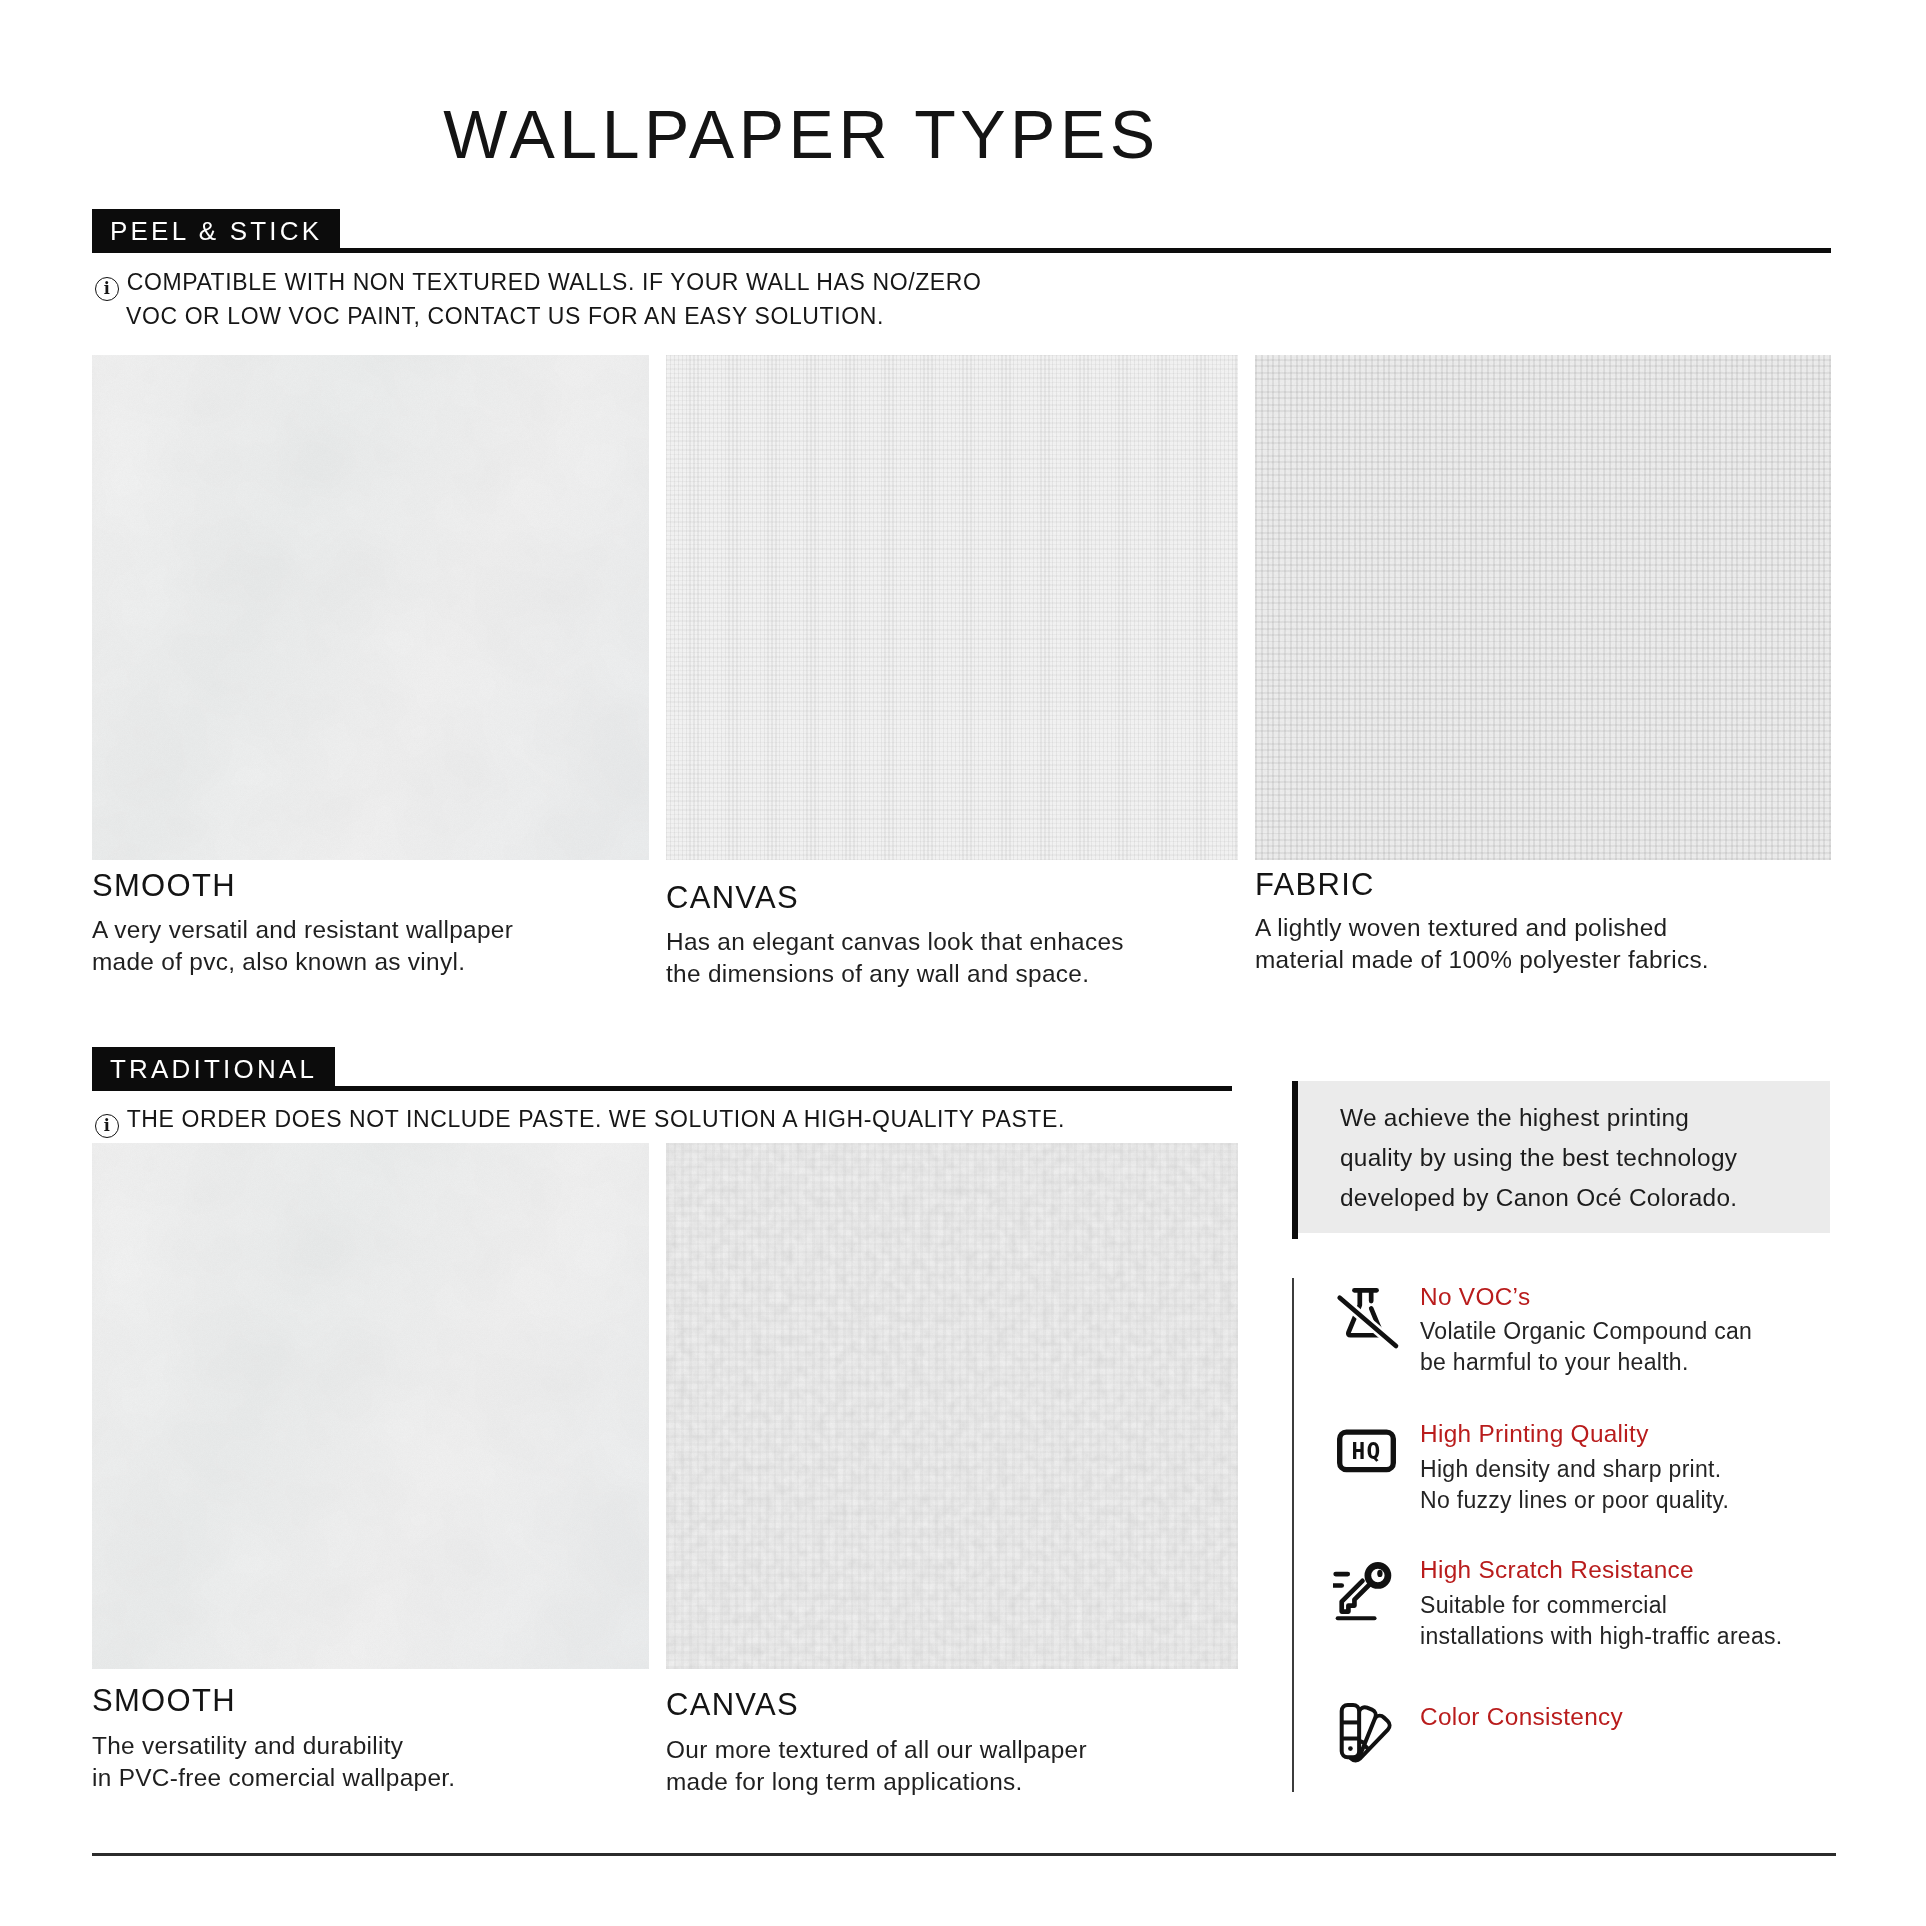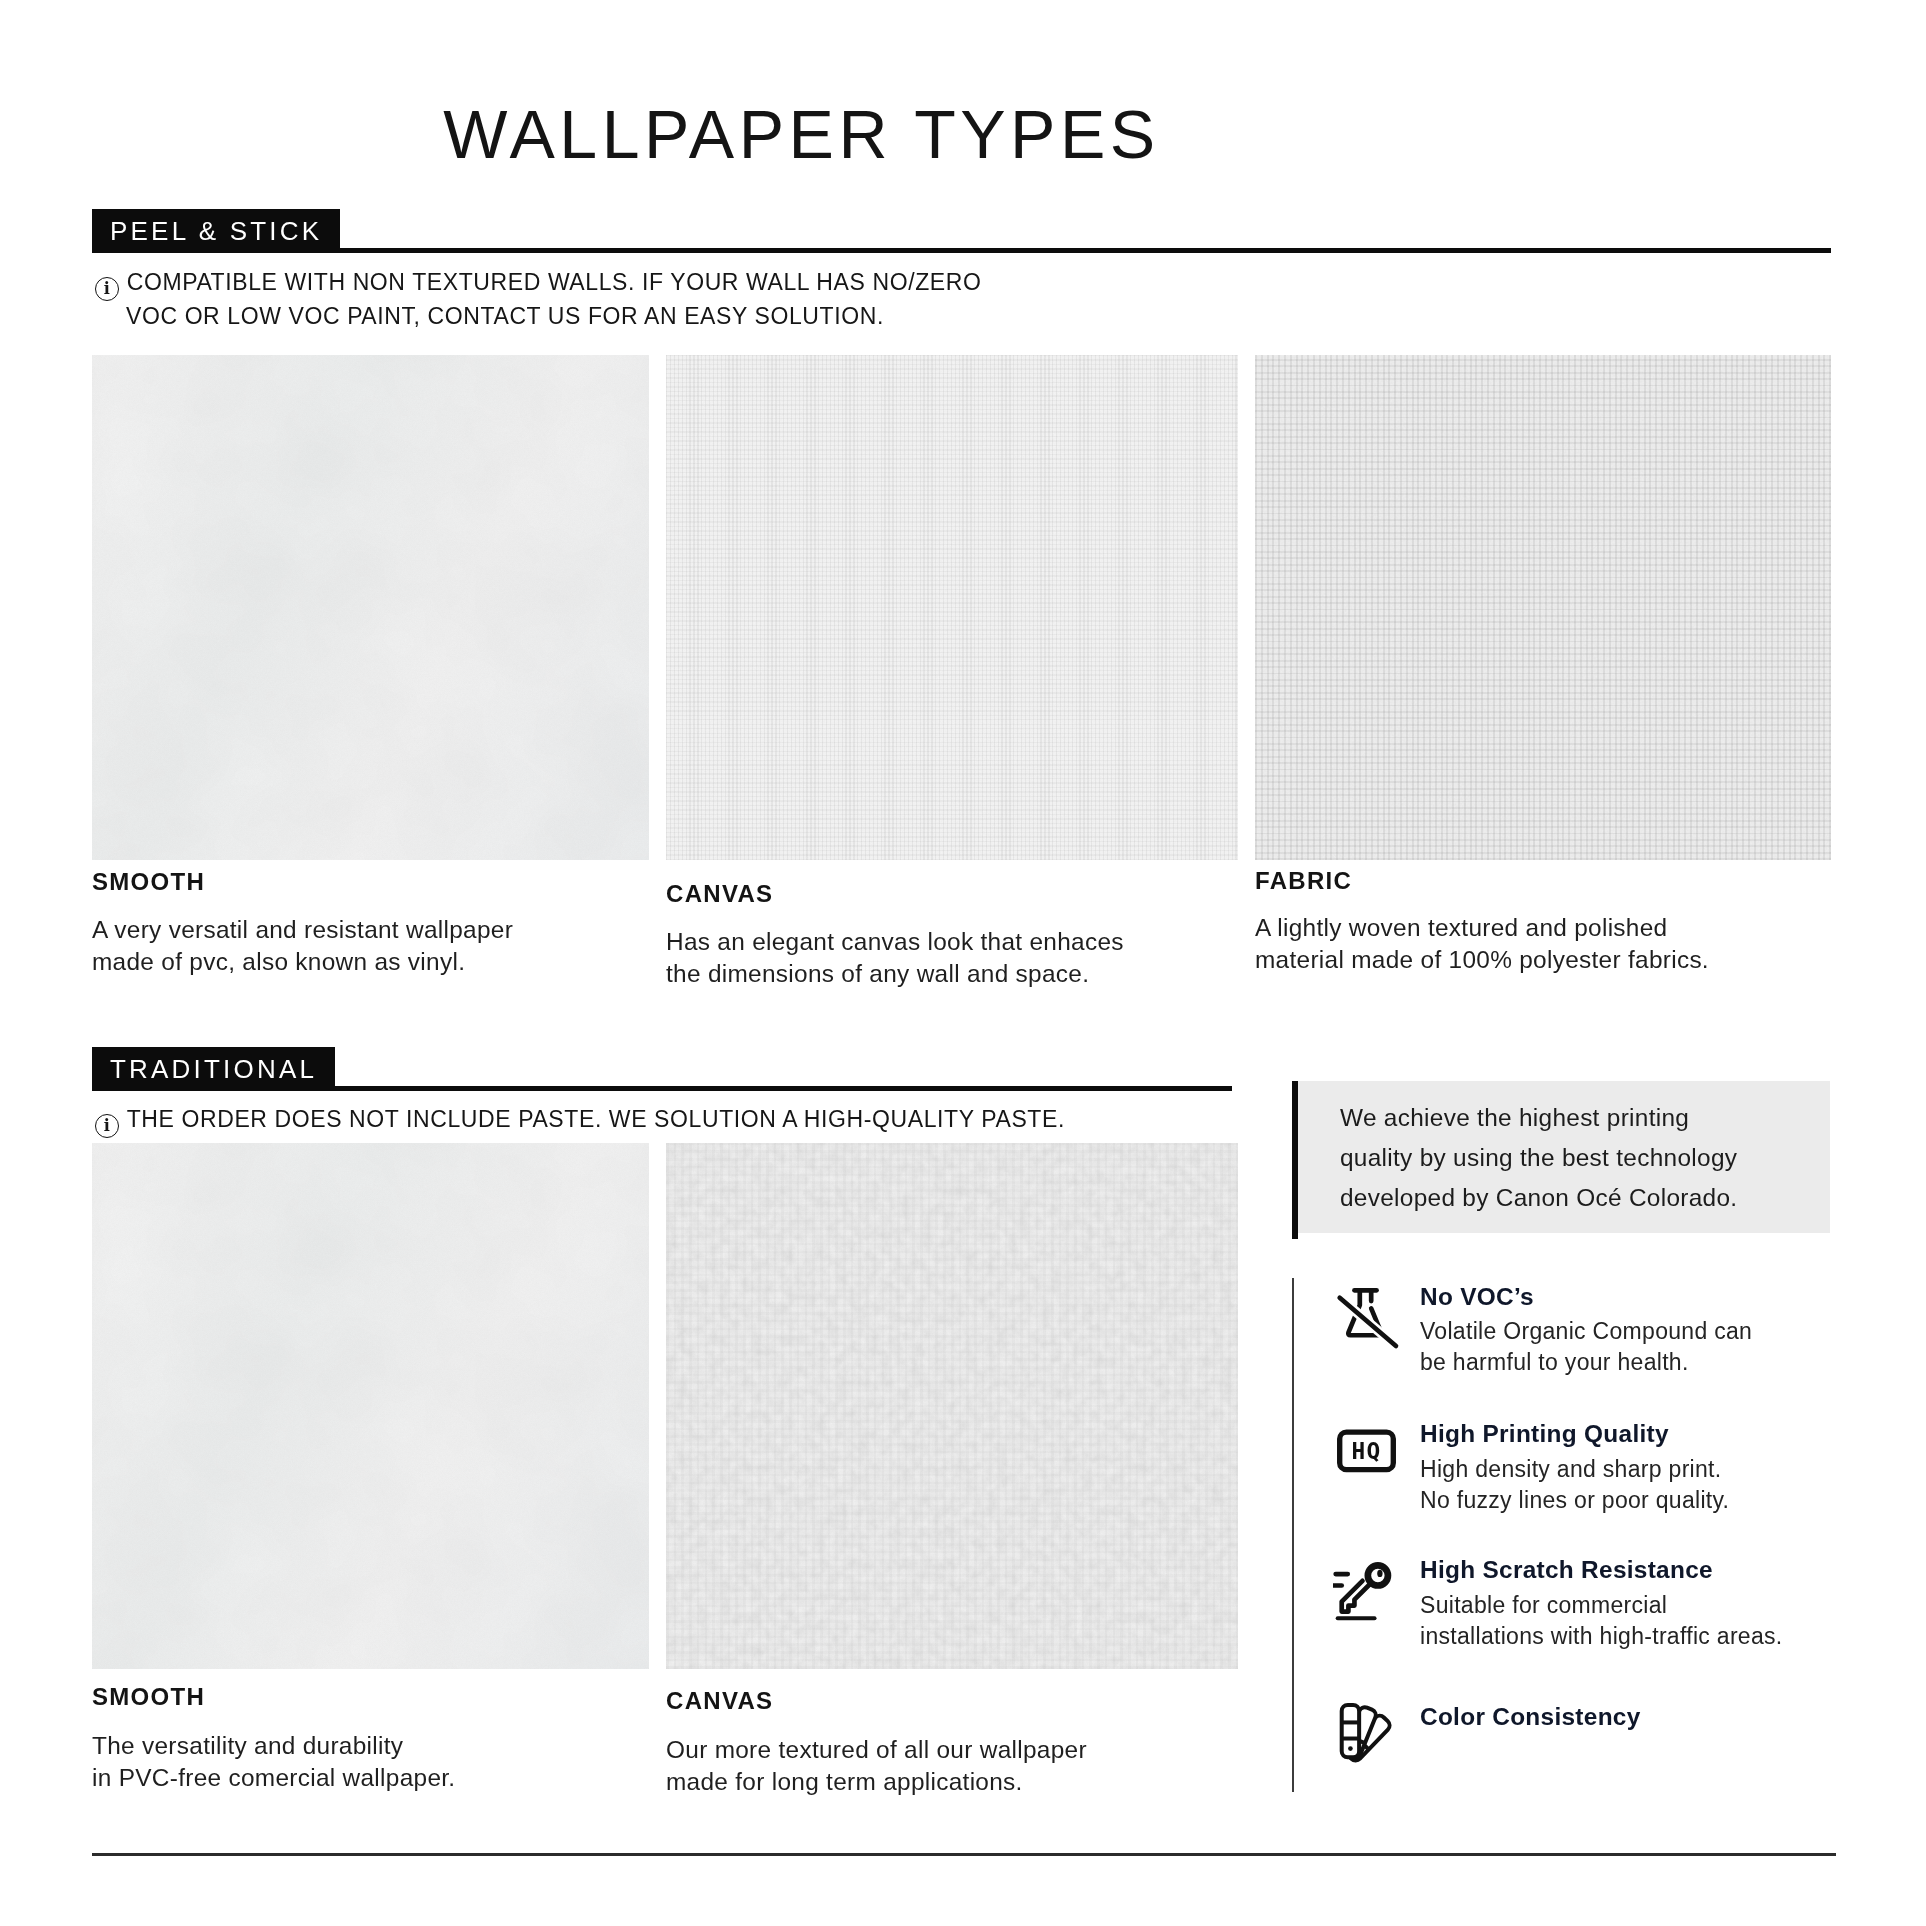--- a/index.html
+++ b/index.html
@@ -50,35 +50,35 @@
       repeating-linear-gradient(0deg,  rgba(100,100,100,0.10) 0 1.9px, rgba(255,255,255,0) 1.9px 6.4px);
   }
   .tex-rough{
     background-color:#f2f2f2;
     background-image:
       repeating-linear-gradient(90deg, rgba(110,110,110,0.05) 0 2.6px, rgba(255,255,255,0) 2.6px 7.7px),
       repeating-linear-gradient(0deg,  rgba(110,110,110,0.04) 0 2.6px, rgba(255,255,255,0) 2.6px 7.7px);
   }
 
   
-  .swatch-name{font-size:24px;font-weight:700;letter-spacing:1.3px;color:#141414;white-space:nowrap;}
+  .swatch-name{font-size:31px;font-weight:400;letter-spacing:1.3px;color:#141414;white-space:nowrap;}
   .swatch-desc{font-size:24.4px;line-height:32px;color:#1f1f1f;letter-spacing:0.3px;white-space:nowrap;}
 
   
   .callout-bar{left:1292px;top:1081px;width:6.4px;height:158px;background:#0c0c0c;}
   .callout-box{
     left:1298px;top:1081px;width:532px;height:152px;background:#ebebeb;
     padding:17.3px 0 0 42px;box-sizing:border-box;
     font-size:24.4px;line-height:40px;color:#1c1c1c;letter-spacing:0.3px;white-space:nowrap;
   }
 
   
   .v-rule{left:1292px;top:1278px;width:1.9px;height:514px;background:#3c3c3c;}
   .feature-icon{width:67px;height:67px;}
-  .feature-title{font-size:24.4px;font-weight:700;color:#0f172a;letter-spacing:0.3px;white-space:nowrap;}
+  .feature-title{font-size:24.4px;font-weight:400;color:#b91c1c;letter-spacing:0.3px;white-space:nowrap;}
   .feature-desc{font-size:23px;line-height:31px;color:#242424;letter-spacing:0.3px;white-space:nowrap;}
 </style>
 </head>
 <body>
 
 <div id="canvas">
 
   <svg width="0" height="0" style="position:absolute" aria-hidden="true">
     <defs>
       <filter id="f-soft" x="0" y="0" width="100%" height="100%">

